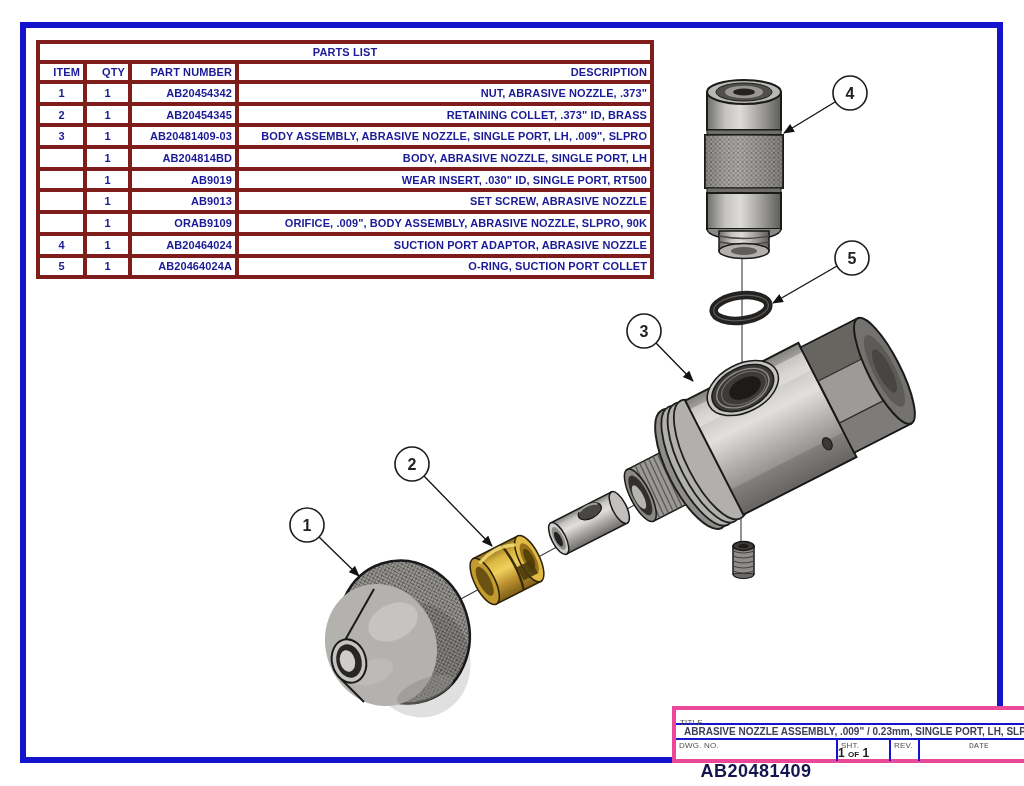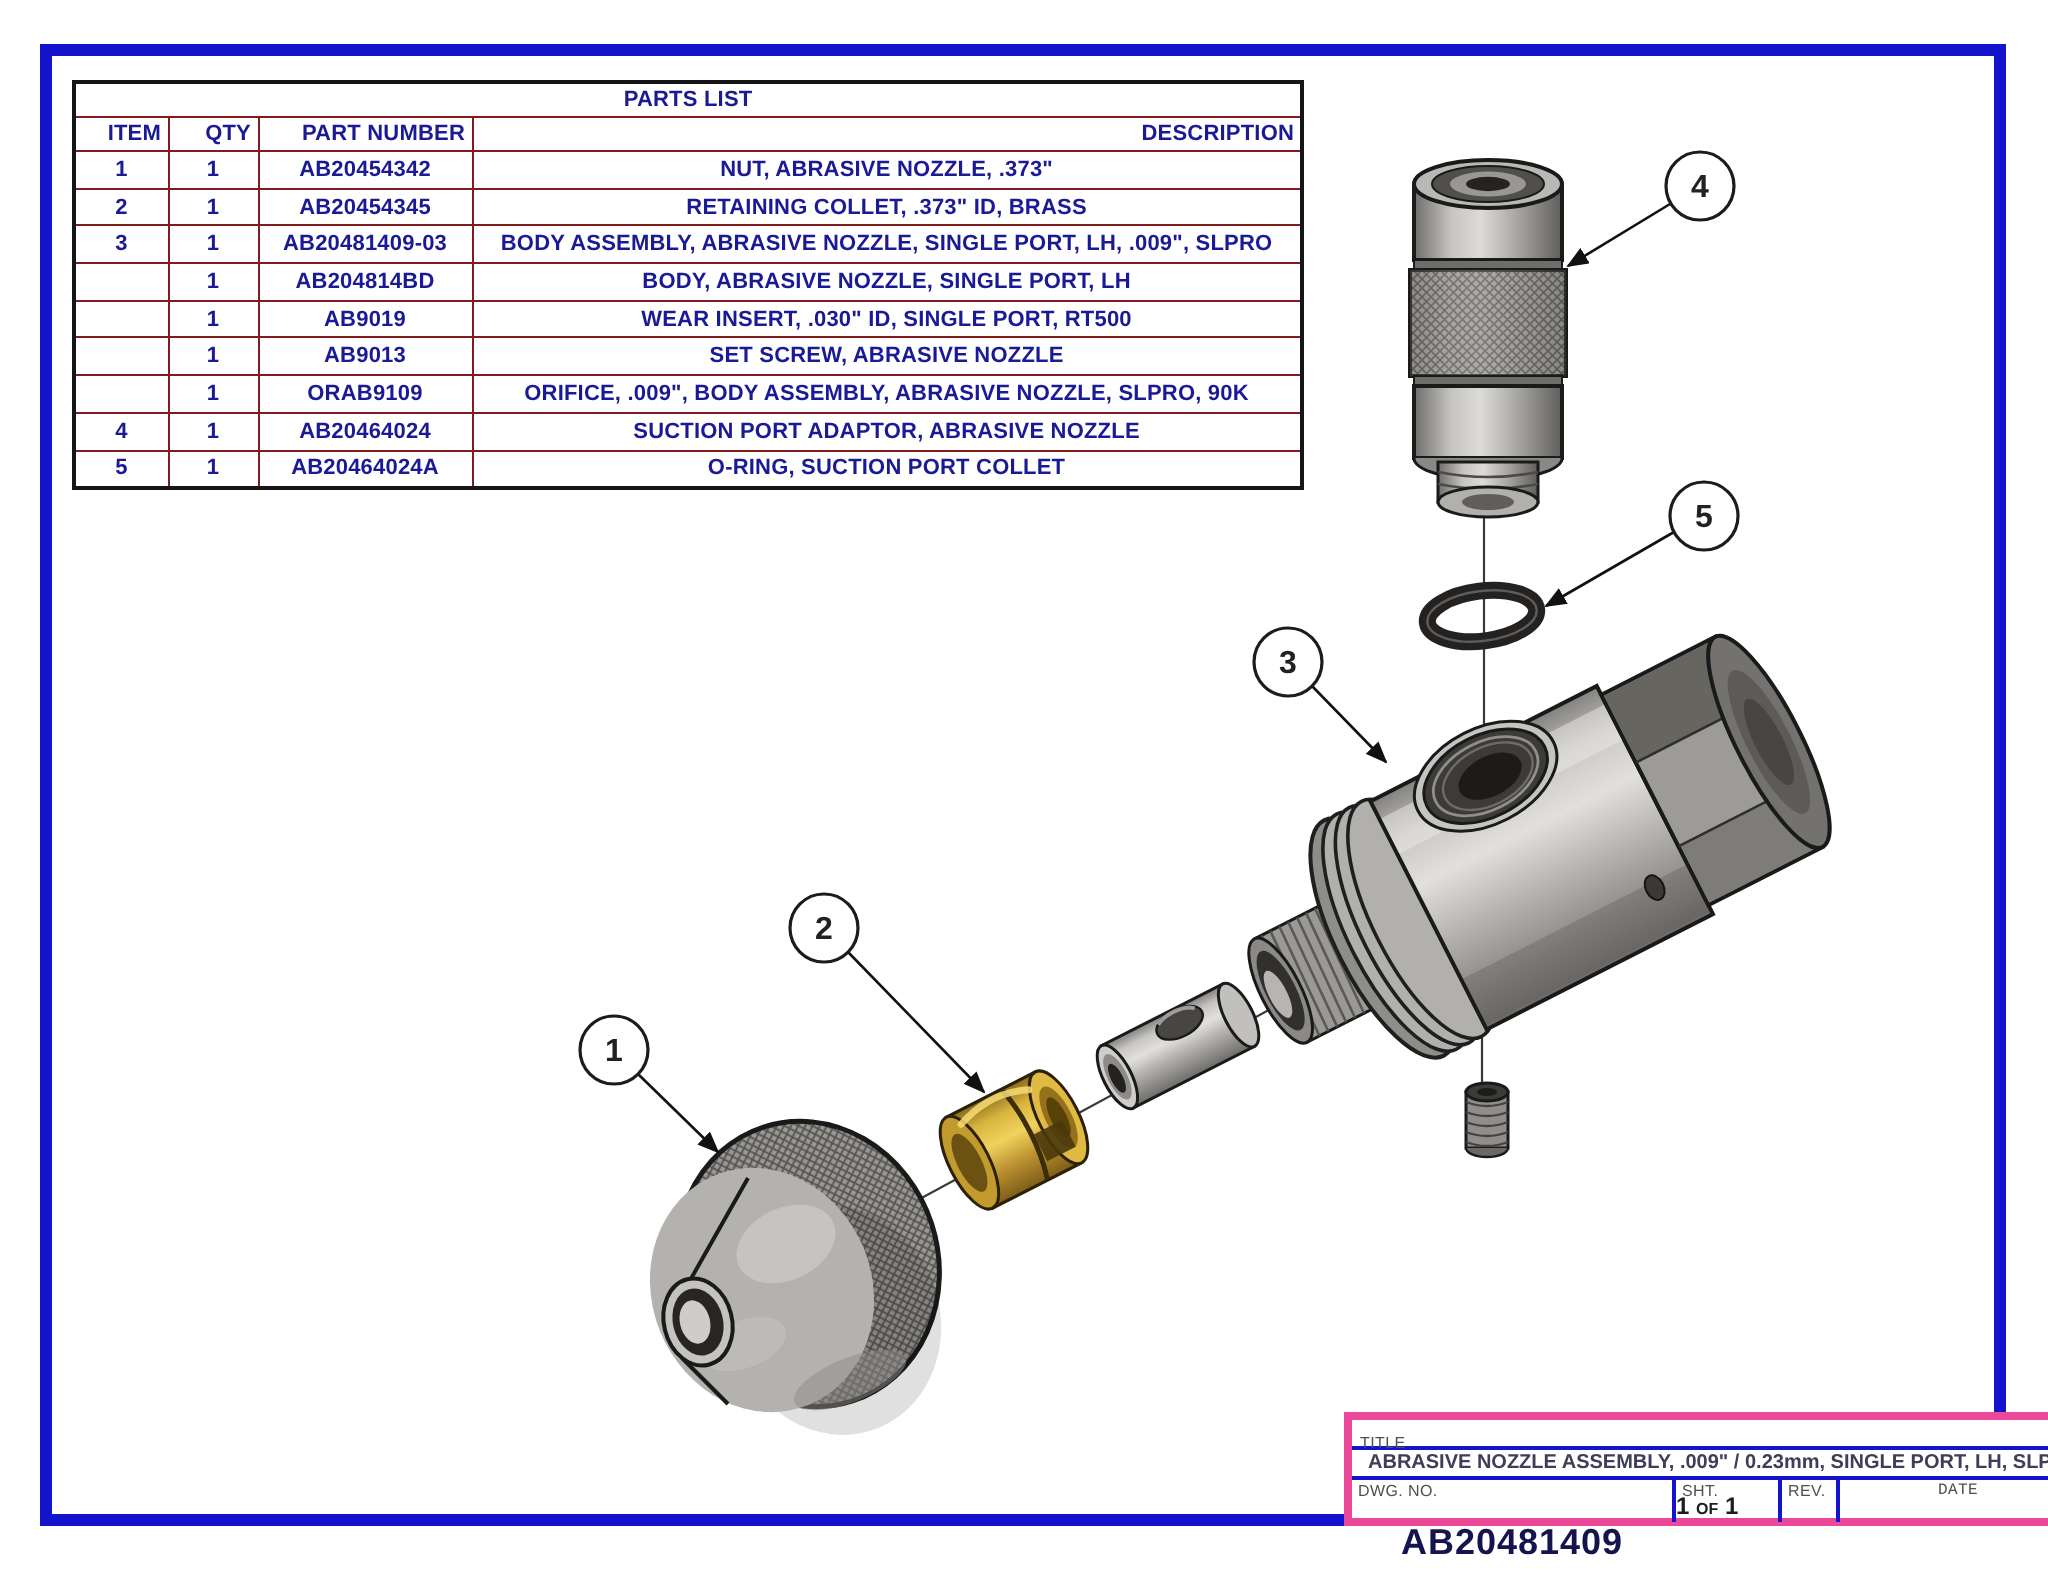--- a/index.html
+++ b/index.html
@@ -4,27 +4,27 @@
 <style>
   html,body{margin:0;padding:0;background:#ffffff;}
   .sheet{position:relative;width:1024px;height:786px;background:#ffffff;overflow:hidden;
          font-family:"Liberation Sans",sans-serif;}
   .page-border{position:absolute;left:20px;top:22px;width:983px;height:741px;
                border:6px solid #1414cd;box-sizing:border-box;}
   
   .parts-table{position:absolute;left:36px;top:40px;width:614px;border-collapse:collapse;
                table-layout:fixed;border:2px solid #161616;background:#fff;
                font-size:11px;font-weight:600;color:#1a1a96;letter-spacing:.1px;}
-  .parts-table td{border:1px solid #7f1d1d;vertical-align:middle;padding:0 3px;
+  .parts-table td{border:4px solid #7f1d1d;vertical-align:middle;padding:0 3px;
                   overflow:hidden;white-space:nowrap;}
   .parts-table .cap td{height:16px;text-align:center;}
   .parts-table .hdr td{height:16px;text-align:right;}
   .parts-table .row td{height:17.7px;}
   .parts-table .c-item,.parts-table .c-qty{text-align:center;}
-  .parts-table .c-pn,.parts-table .c-desc{text-align:center;}
+  .parts-table .c-pn,.parts-table .c-desc{text-align:right;}
   
   .title-block{position:absolute;left:672px;top:706px;width:370px;height:57px;
                border:4px solid #ec4899;box-sizing:border-box;background:#fff;}
   .tb-label{font-size:8px;color:#4f4f4f;letter-spacing:.2px;}
   .tb-row1{height:12px;border-bottom:2px solid #1414cd;padding:1px 0 0 4px;}
   .tb-row2{height:12px;border-bottom:2px solid #1414cd;padding:1px 0 0 8px;
            font-size:10px;color:#3e3e58;font-weight:600;white-space:nowrap;letter-spacing:0;}
   .tb-row3{display:flex;height:21px;}
   .tb-row3 .cell{position:relative;box-sizing:border-box;border-right:2.5px solid #1414cd;}
   .tb-row3 .cell:last-child{border-right:none;}

